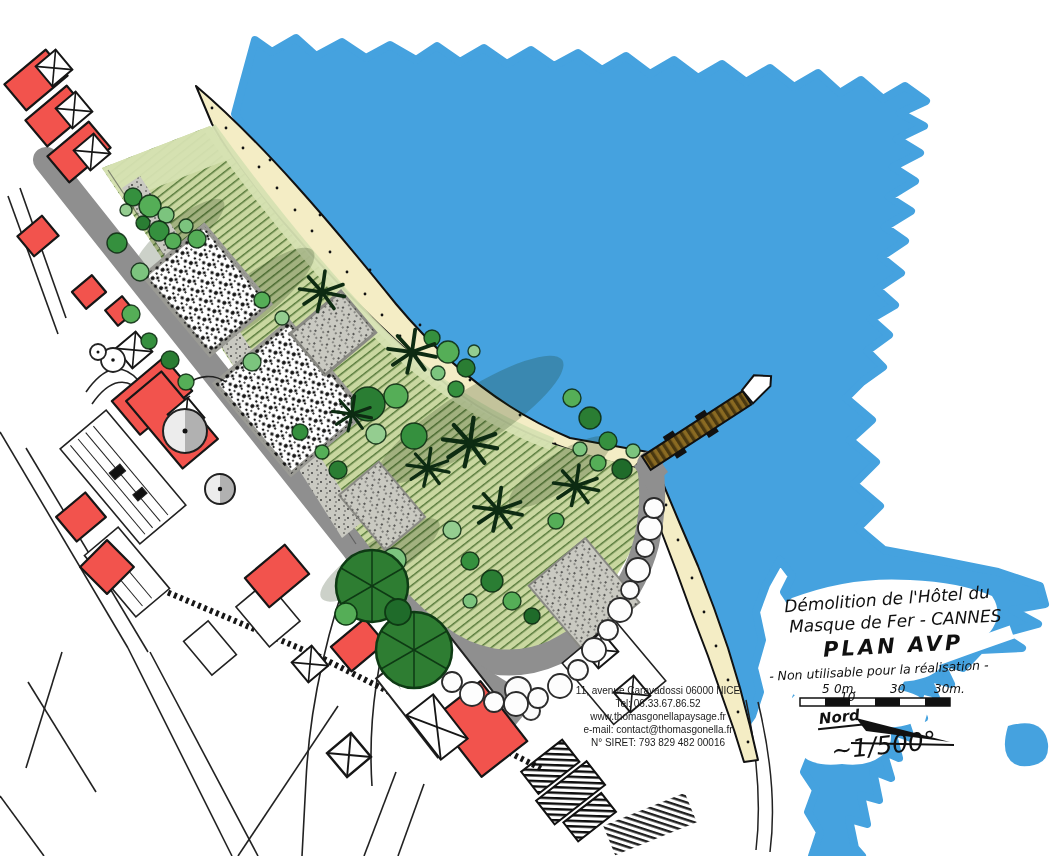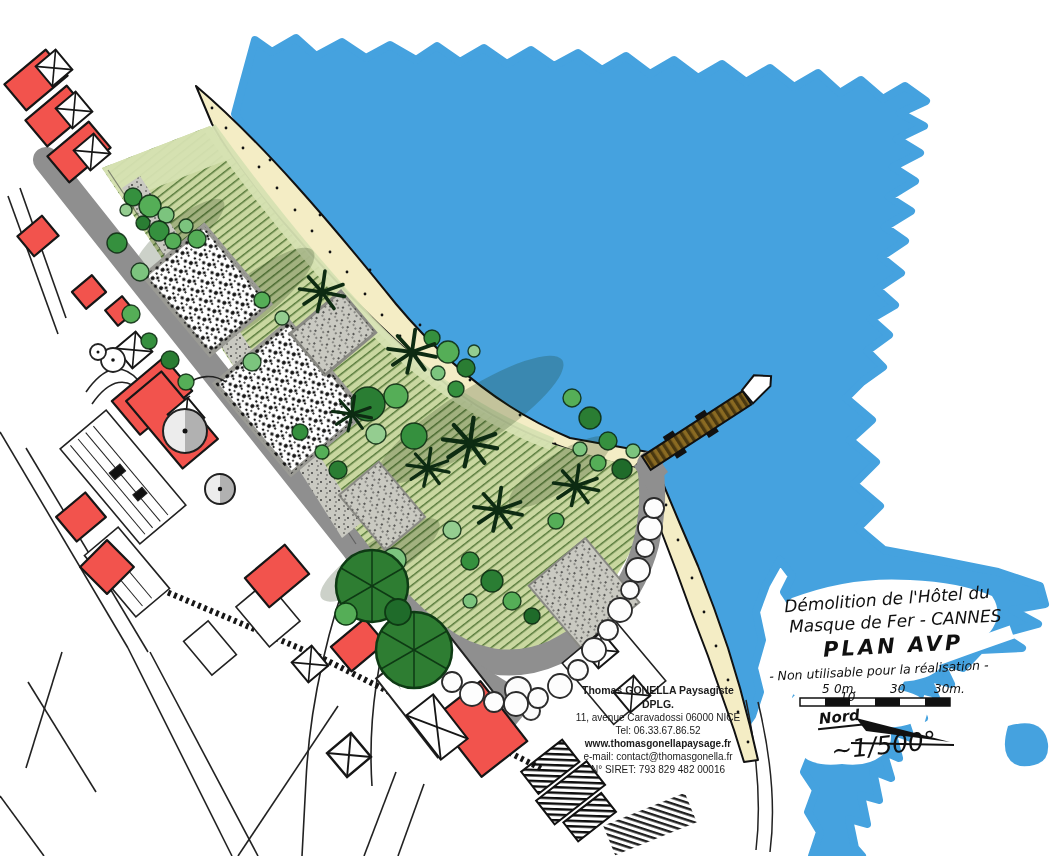--- a/index.html
+++ b/index.html
@@ -12,21 +12,21 @@
   .t-line3{left:823px;top:634px;font-size:21px;letter-spacing:3px;transform:rotate(-3deg);font-weight:600;}
   .t-line4{left:769px;top:663px;font-size:12.5px;transform:rotate(-3deg);}
   .slabel{font-family:"DejaVu Sans",sans-serif;font-style:italic;font-size:12px;color:#101010;top:682px;}
   .s0{left:834px;} .s1{left:822px;} .s2{left:840px;margin-top:8px;} .s3{left:890px;} .s4{left:934px;}
   .nord{left:817px;top:708px;font-size:15px;border-bottom:2px solid #111;transform:rotate(-6deg);padding:0 2px;font-weight:600;}
   .ratio{left:831px;top:731px;font-size:25px;transform:rotate(-6deg);font-weight:500;}
   .firm{position:absolute;left:574px;top:684px;width:168px;text-align:center;
         font-family:"Liberation Sans","DejaVu Sans",sans-serif;color:#1b1b1b;line-height:1.3;}
   .firm .name{font-size:10.5px;font-weight:bold;}
   .firm .row{font-size:10px;}
-  .firm .row.b{font-weight:bold;}
+  .firm .row.b{font-weight:normal;}
 </style>
 </head>
 <body>
 
 <div class="stage">
 <svg width="1052" height="856" viewBox="0 0 1052 856">
   <defs>
     <pattern id="hatch" width="7" height="7" patternUnits="userSpaceOnUse" patternTransform="rotate(-38)">
       <rect x="0" y="0" width="7" height="1.5" fill="#3A6220" opacity="0.8"></rect>
     </pattern>
@@ -469,20 +469,19 @@
     <span class="txt slabel s1">5</span>
     <span class="txt slabel s2">10</span>
     <span class="txt slabel s3">30</span>
     <span class="txt slabel s4">30m.</span>
   </div>
 
   <div class="txt hand nord">Nord</div>
   <div class="txt hand ratio">~1/500°</div>
 
   <div class="firm">
-    <div class="name">Thomas GONELLA Paysagiste DPLG.</div>
     <div class="row">11, avenue Caravadossi 06000 NICE</div>
     <div class="row">Tel: 06.33.67.86.52</div>
     <div class="row b">www.thomasgonellapaysage.fr</div>
     <div class="row">e-mail: contact@thomasgonella.fr</div>
     <div class="row">N° SIRET: 793 829 482 00016</div>
   </div>
 </div>
 
 </body></html>

